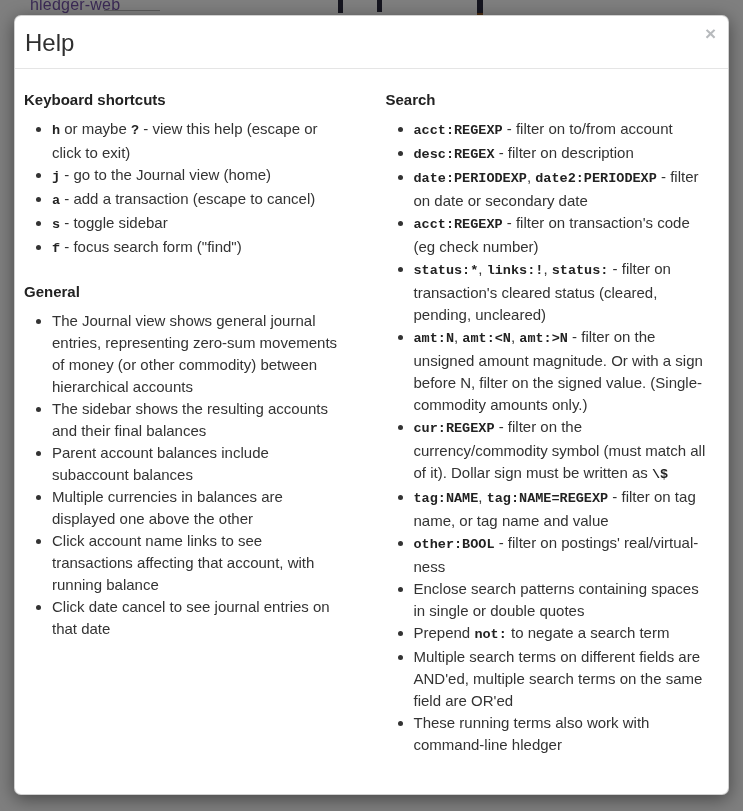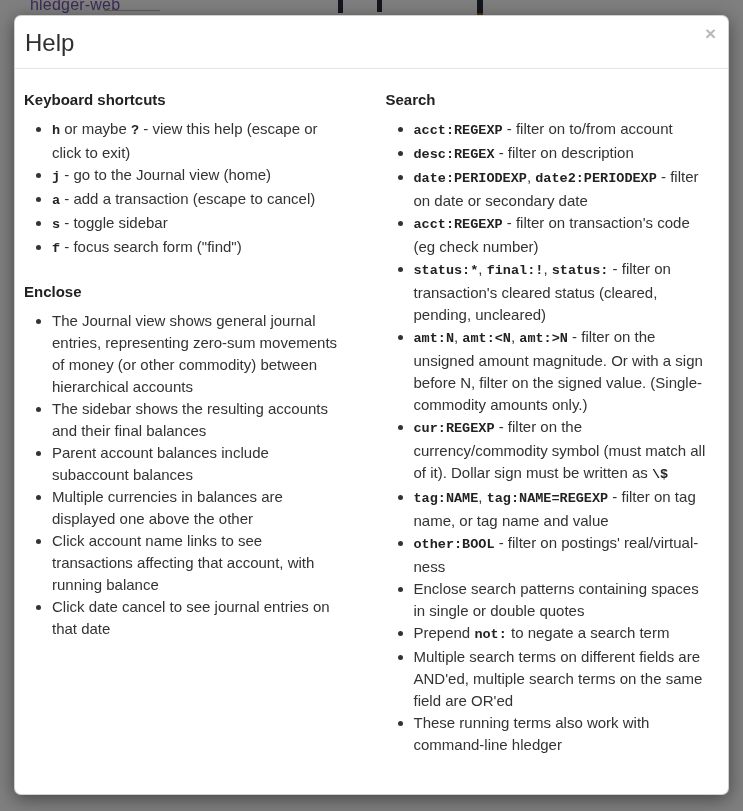--- a/index.html
+++ b/index.html
@@ -108,38 +108,38 @@
   <div class="modal-body">
     <div class="col col-left">
       <h4 class="section-heading">Keyboard shortcuts</h4>
       <ul class="help-list">
           <li><code class="key">h</code> or maybe <code class="key">?</code> - view this help (escape or click to exit)</li>
           <li><code class="key">j</code> - go to the Journal view (home)</li>
           <li><code class="key">a</code> - add a transaction (escape to cancel)</li>
           <li><code class="key">s</code> - toggle sidebar</li>
           <li><code class="key">f</code> - focus search form ("find")</li>
         </ul>
-      <h4 class="section-heading gap">Enclose</h4>
+      <h4 class="section-heading gap">General</h4>
       <ul class="help-list">
           <li>The Journal view shows general journal entries, representing zero-sum movements of money (or other commodity) between hierarchical accounts</li>
           <li>The sidebar shows the resulting accounts and their final balances</li>
           <li>Parent account balances include subaccount balances</li>
           <li>Multiple currencies in balances are displayed one above the other</li>
           <li>Click account name links to see transactions affecting that account, with running balance</li>
           <li>Click date cancel to see journal entries on that date</li>
         </ul>
     </div>
     <div class="col col-right">
       <h4 class="section-heading">Search</h4>
       <ul class="help-list">
           <li><code class="key">acct:REGEXP</code> - filter on to/from account</li>
           <li><code class="key">desc:REGEX</code> - filter on description</li>
           <li><code class="key">date:PERIODEXP</code>, <code class="key">date2:PERIODEXP</code> - filter on date or secondary date</li>
           <li><code class="key">acct:REGEXP</code> - filter on transaction's code (eg check number)</li>
-          <li><code class="key">status:*</code>, <code class="key">final:!</code>, <code class="key">status:</code> - filter on transaction's cleared status (cleared, pending, uncleared)</li>
+          <li><code class="key">status:*</code>, <code class="key">links:!</code>, <code class="key">status:</code> - filter on transaction's cleared status (cleared, pending, uncleared)</li>
           <li><code class="key">amt:N</code>, <code class="key">amt:&lt;N</code>, <code class="key">amt:&gt;N</code> - filter on the unsigned amount magnitude. Or with a sign before N, filter on the signed value. (Single-commodity amounts only.)</li>
           <li><code class="key">cur:REGEXP</code> - filter on the currency/commodity symbol (must match all of it). Dollar sign must be written as <code class="key">\$</code></li>
           <li><code class="key">tag:NAME</code>, <code class="key">tag:NAME=REGEXP</code> - filter on tag name, or tag name and value</li>
           <li><code class="key">other:BOOL</code> - filter on postings' real/virtual-ness</li>
           <li>Enclose search patterns containing spaces in single or double quotes</li>
           <li>Prepend <code class="key">not:</code> to negate a search term</li>
           <li>Multiple search terms on different fields are AND'ed, multiple search terms on the same field are OR'ed</li>
           <li>These running terms also work with command-line hledger</li>
         </ul>
     </div>

